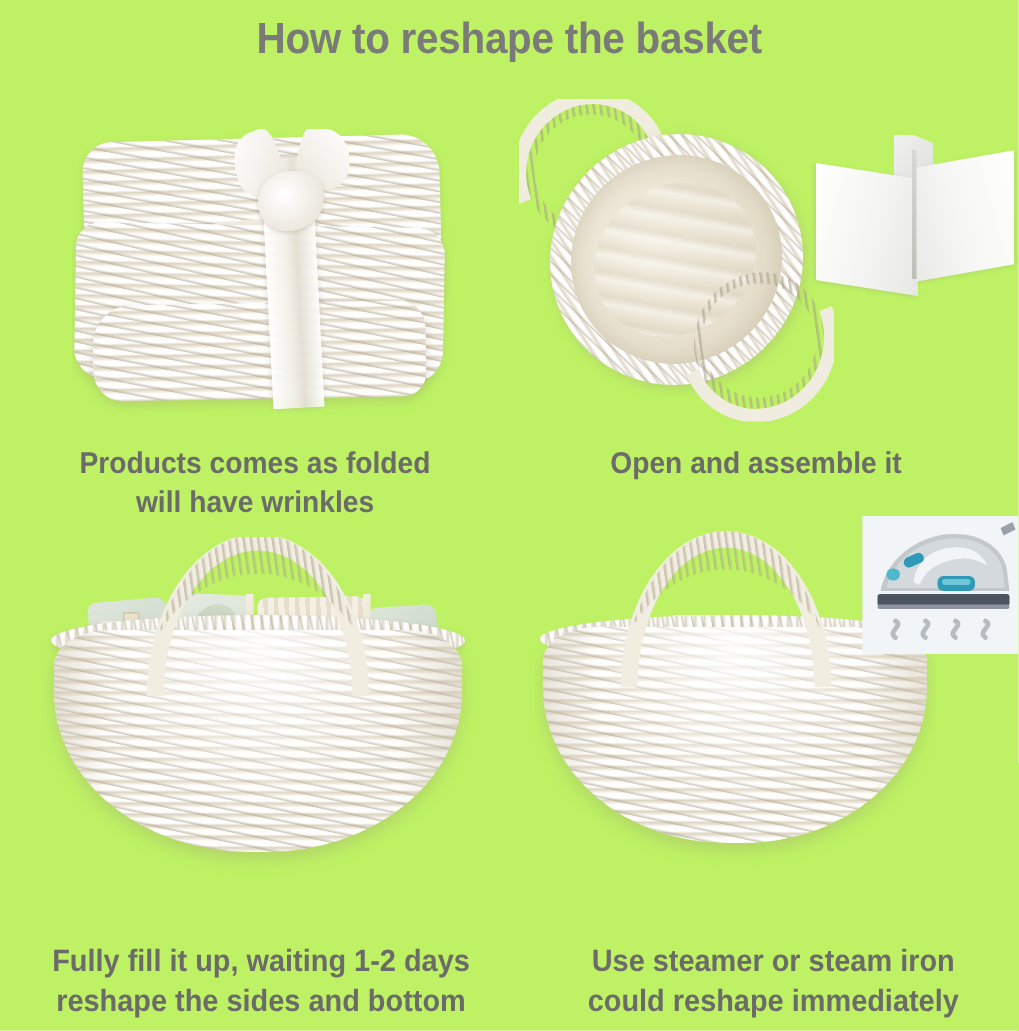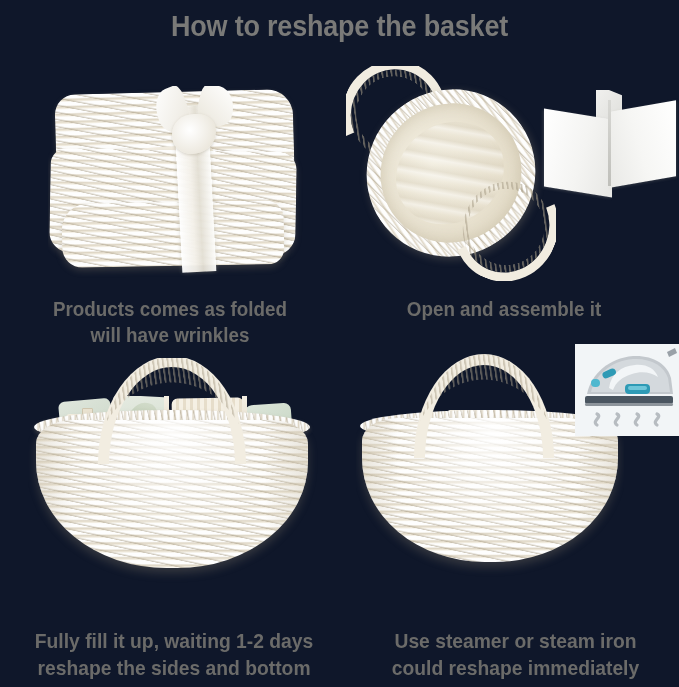--- a/index.html
+++ b/index.html
@@ -4,21 +4,21 @@
 <title>How to reshape the basket</title>
 <style>
   html,body{margin:0;padding:0;}
   body{
     width:679px;height:687px;
     background:#ffffff;
     font-family:"Liberation Sans", sans-serif;
     overflow:hidden;
     position:relative;
   }
-  .page{position:relative;width:679px;height:687px;background:#0f172a;}
+  .page{position:relative;width:679px;height:687px;background:#bef264;}
 
   
   .title{
     position:absolute;left:0;top:0;width:679px;height:52px;
     display:flex;align-items:center;justify-content:center;
     font-size:29px;font-weight:bold;color:#7a7a78;
     letter-spacing:-0.2px;
     font-family:"Liberation Sans", sans-serif;
     transform:scaleX(0.93);transform-origin:center;
   }

